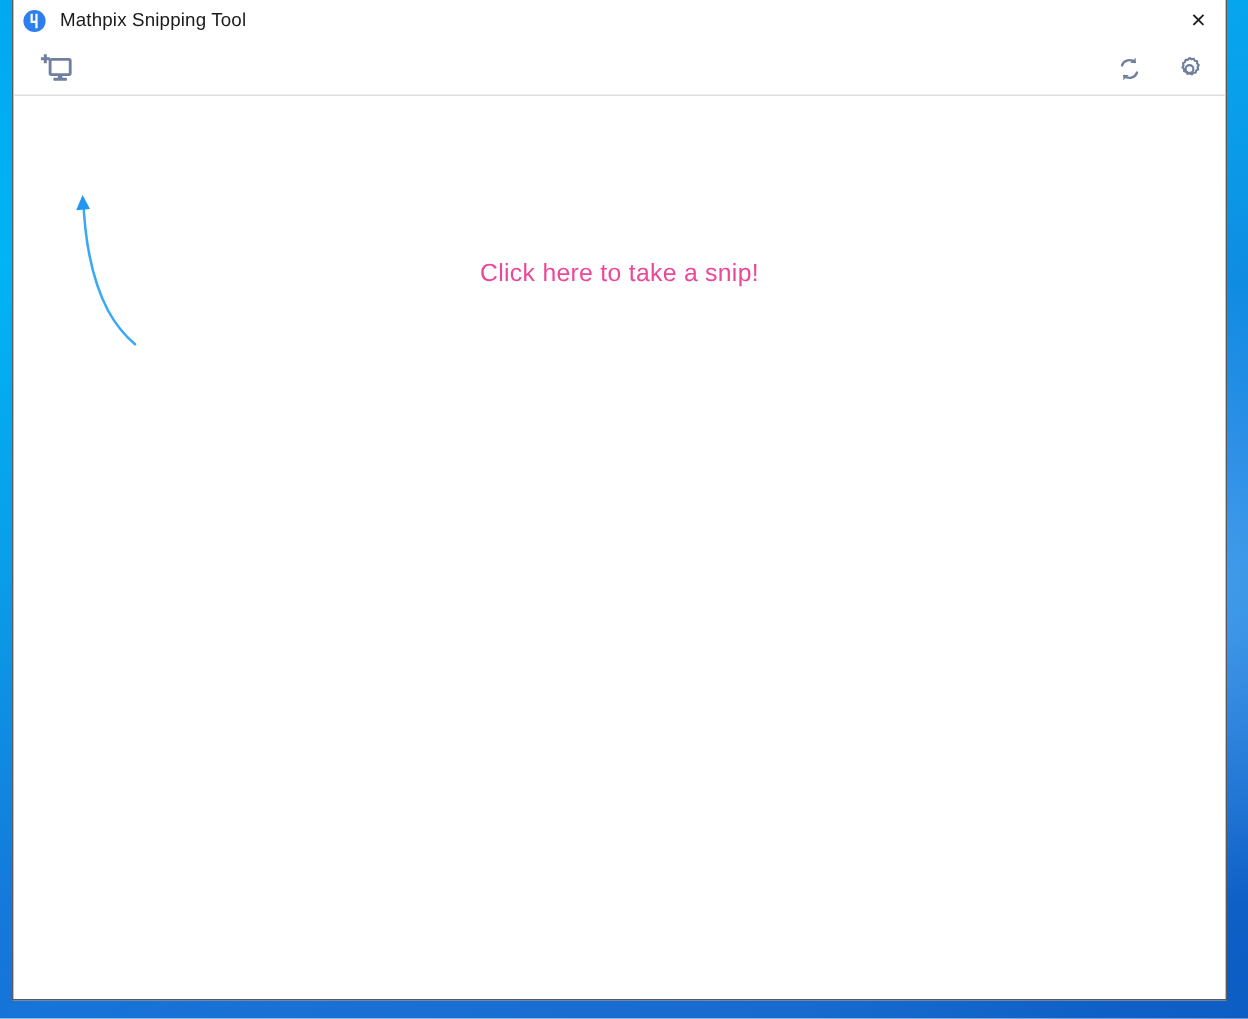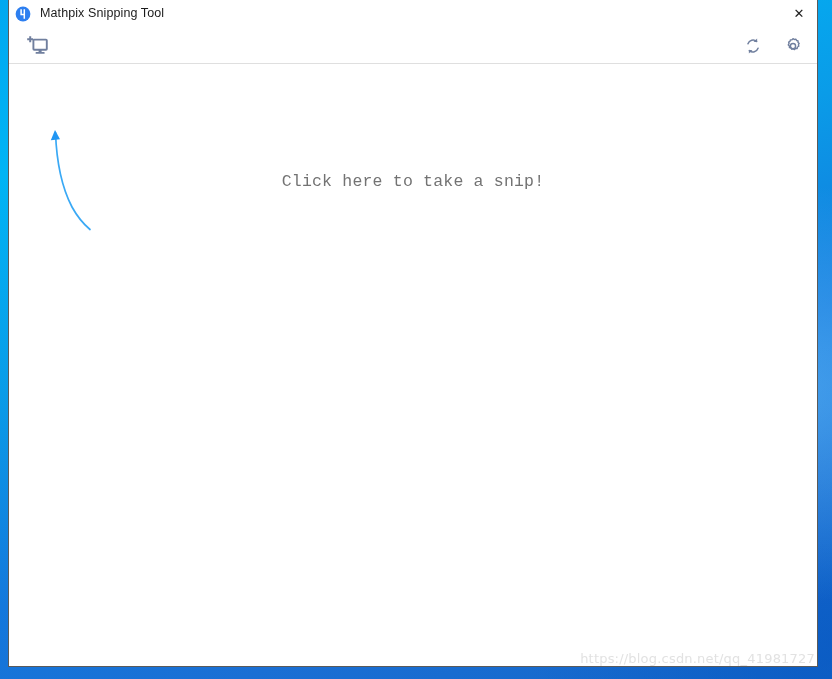--- a/index.html
+++ b/index.html
@@ -133,23 +133,23 @@
   #hint-text-block {
     position: absolute;
     left: 0;
     top: 106px;
     width: 100%;
     text-align: center;
     pointer-events: none;
   }
   .hint-line {
     display: block;
-    font-family: Liberation Mono, monospace;
+    font-family: Liberation Sans, sans-serif;
     font-size: 16.5px;
-    color: #737373;
+    color: #ec4899;
     letter-spacing: 0.2px;
     line-height: 24px;
     white-space: nowrap;
   }
   #hint-line-primary {
     cursor: pointer;
     pointer-events: auto;
     display: inline-block;
   }
   #watermark {
@@ -232,16 +232,15 @@
       <svg width="84" height="110" viewBox="0 0 84 110" aria-hidden="true">
         <path d="M16.5 6.5 C 17.5 34 22 60 33 81 C 38.5 91 44.5 98 51 103.5" fill="none" stroke="#3aa9f5" stroke-width="1.7" stroke-linecap="round"></path>
         <path d="M16.0 4.0 L11.8 14.2 L21.0 13.3 Z" fill="#2196f3"></path>
       </svg>
     </div>
 
     <div id="hint-text-block">
       <span class="hint-line" id="hint-line-primary">Click here to take a snip!</span>
     </div>
 
-    <div id="watermark">https://blog.csdn.net/qq_41981727</div>
   </div>
 
 </div>
 
 </body></html>

